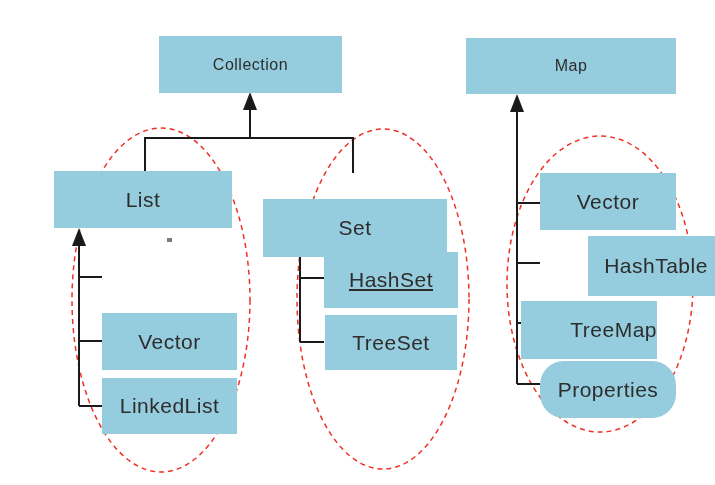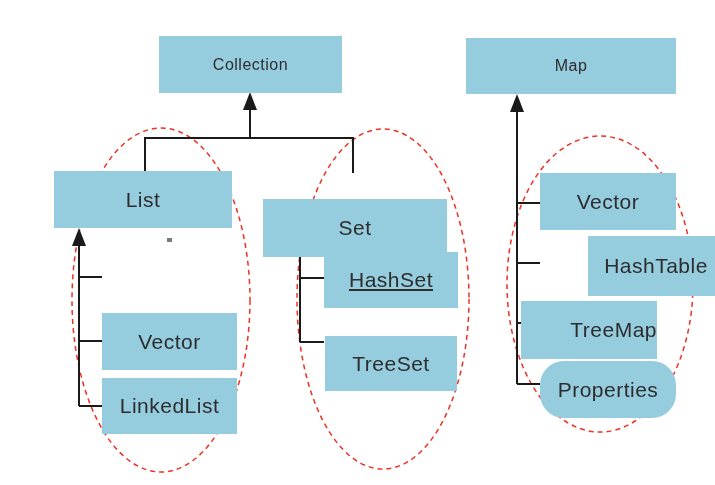--- a/index.html
+++ b/index.html
@@ -51,21 +51,21 @@
   .node.top-level { font-size: 16px; }
 
   .n-collection { left: 159px; top: 36px;  width: 183px; height: 57px; }
   .n-map        { left: 466px; top: 38px;  width: 210px; height: 56px; }
   .n-list       { left: 54px;  top: 171px; width: 178px; height: 57px; justify-content: center; }
   .n-set        { left: 263px; top: 172px; width: 184px; height: 58px; margin-top: 27px; }
   .n-arraylist  { left: 102px; top: 252px; width: 135px; height: 54px; }
   .n-vector     { left: 102px; top: 313px; width: 135px; height: 57px; text-align: right; }
   .n-linkedlist { left: 102px; top: 378px; width: 135px; height: 56px; }
   .n-hashset    { left: 324px; top: 252px; width: 134px; height: 56px; text-decoration: underline; }
-  .n-treeset    { left: 325px; top: 315px; width: 132px; height: 55px; margin-top: 21px; }
+  .n-treeset    { left: 325px; top: 315px; width: 132px; height: 55px; }
   .n-hashmap    { left: 540px; top: 173px; width: 136px; height: 57px; }
   .n-hashtable  { left: 540px; top: 236px; width: 136px; height: 60px; margin-left: 48px; }
   .n-treemap    { left: 521px; top: 301px; width: 136px; height: 58px; justify-content: flex-end; }
   .n-properties { left: 540px; top: 361px; width: 136px; height: 57px; border-radius: 24px; }
 
   .stray-mark {
     position: absolute;
     left: 167px;
     top: 238px;
     width: 5px;

